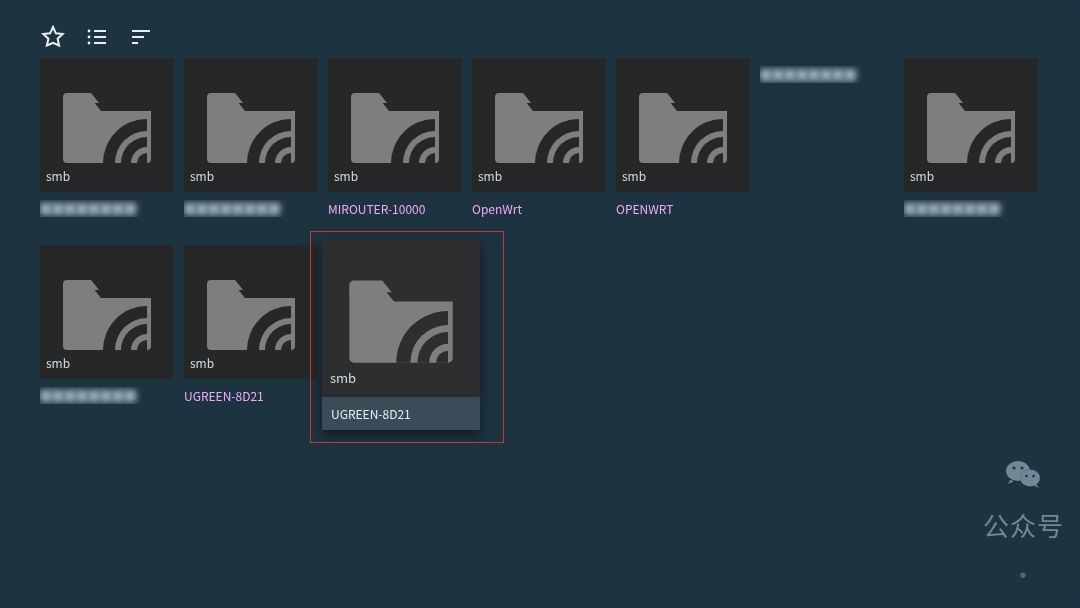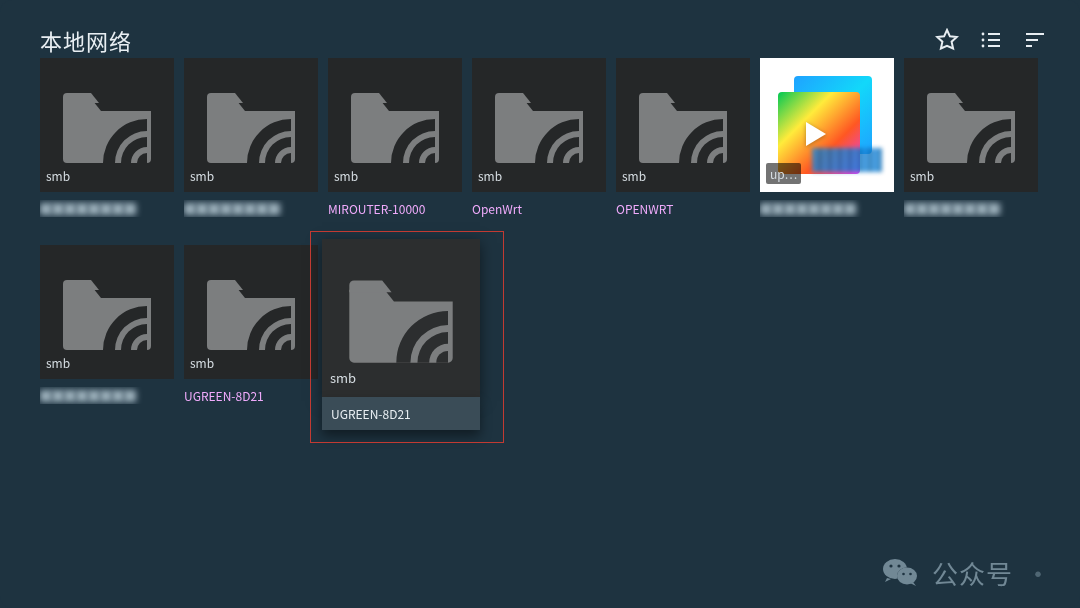--- a/index.html
+++ b/index.html
@@ -118,38 +118,38 @@
 
   .highlight-box {
     position:absolute;
     border:1px solid #c23a32;
     pointer-events:none;
     left:310px; top:231px;
     width:194px; height:212px;
   }
 
   .watermark {
-    position:absolute; right:28px; bottom:16px;
+    position:absolute; right:16px; bottom:16px;
     display:flex; align-items:center; gap:12px;
     color:#8da5b2;
     font-size:26px;
     opacity:.75;
     letter-spacing:1px;
+    flex-direction:column;
   }
   .watermark .wx {
     width:40px; height:40px; display:inline-flex; align-items:center; justify-content:center;
   }
   .watermark .dot { opacity:.6; }
 </style>
 </head>
 <body>
 <div class="frame"></div>
 
 <div class="header">
-  <div class="title">本地网络</div>
   <div class="actions">
     <div class="icon-btn">
       <svg viewBox="0 0 24 24">
           <path d="M12 2l2.9 6.3 6.9.7-5.2 4.7 1.5 6.8L12 17.8 5.9 20.5l1.5-6.8L2.2 9l6.9-.7L12 2z"></path>
         </svg>
     </div>
     <div class="icon-btn">
       <svg viewBox="0 0 24 24">
           <circle cx="4" cy="6" r="1.4" fill="#e8eef2" stroke="none"></circle>
           <circle cx="4" cy="12" r="1.4" fill="#e8eef2" stroke="none"></circle>
@@ -244,29 +244,20 @@
     <path d="M0 44 A44 44 0 0 1 44 0 L44 12 A32 32 0 0 0 12 44 Z" fill="#252728"></path>
     <path d="M18 44 A26 26 0 0 1 44 18 L44 28 A16 16 0 0 0 28 44 Z" fill="#252728"></path>
     <path d="M34 44 A10 10 0 0 1 44 34 L44 44 Z" fill="#252728"></path>
   </g>
 </svg></div>
         <div class="badge">smb</div>
       </div>
       <div class="label">OPENWRT</div>
     </div>
     <div class="tile">
-      <div class="thumb upnp">
-        <div class="upnp-art">
-      <div class="card1"></div>
-          <div class="card2"></div>
-          <div class="play"></div>
-          <div class="upnp-blur"></div>
-    </div>
-        <div class="badge">up…</div>
-      </div>
       <div class="label blur">████</div>
     </div>
     <div class="tile">
       <div class="thumb">
         <div class="folder-icon">
 <svg viewBox="0 0 100 80">
   <path d="M6 16 h30 l8 10 h50 v48 a4 4 0 0 1 -4 4 H10 a4 4 0 0 1 -4 -4 Z" fill="#7c7e7f"></path>
   <path d="M6 12 a4 4 0 0 1 4 -4 h24 l8 10 H6 Z" fill="#7c7e7f"></path>
   <g transform="translate(46,34)">
     <path d="M0 44 A44 44 0 0 1 44 0 L44 12 A32 32 0 0 0 12 44 Z" fill="#252728"></path>

